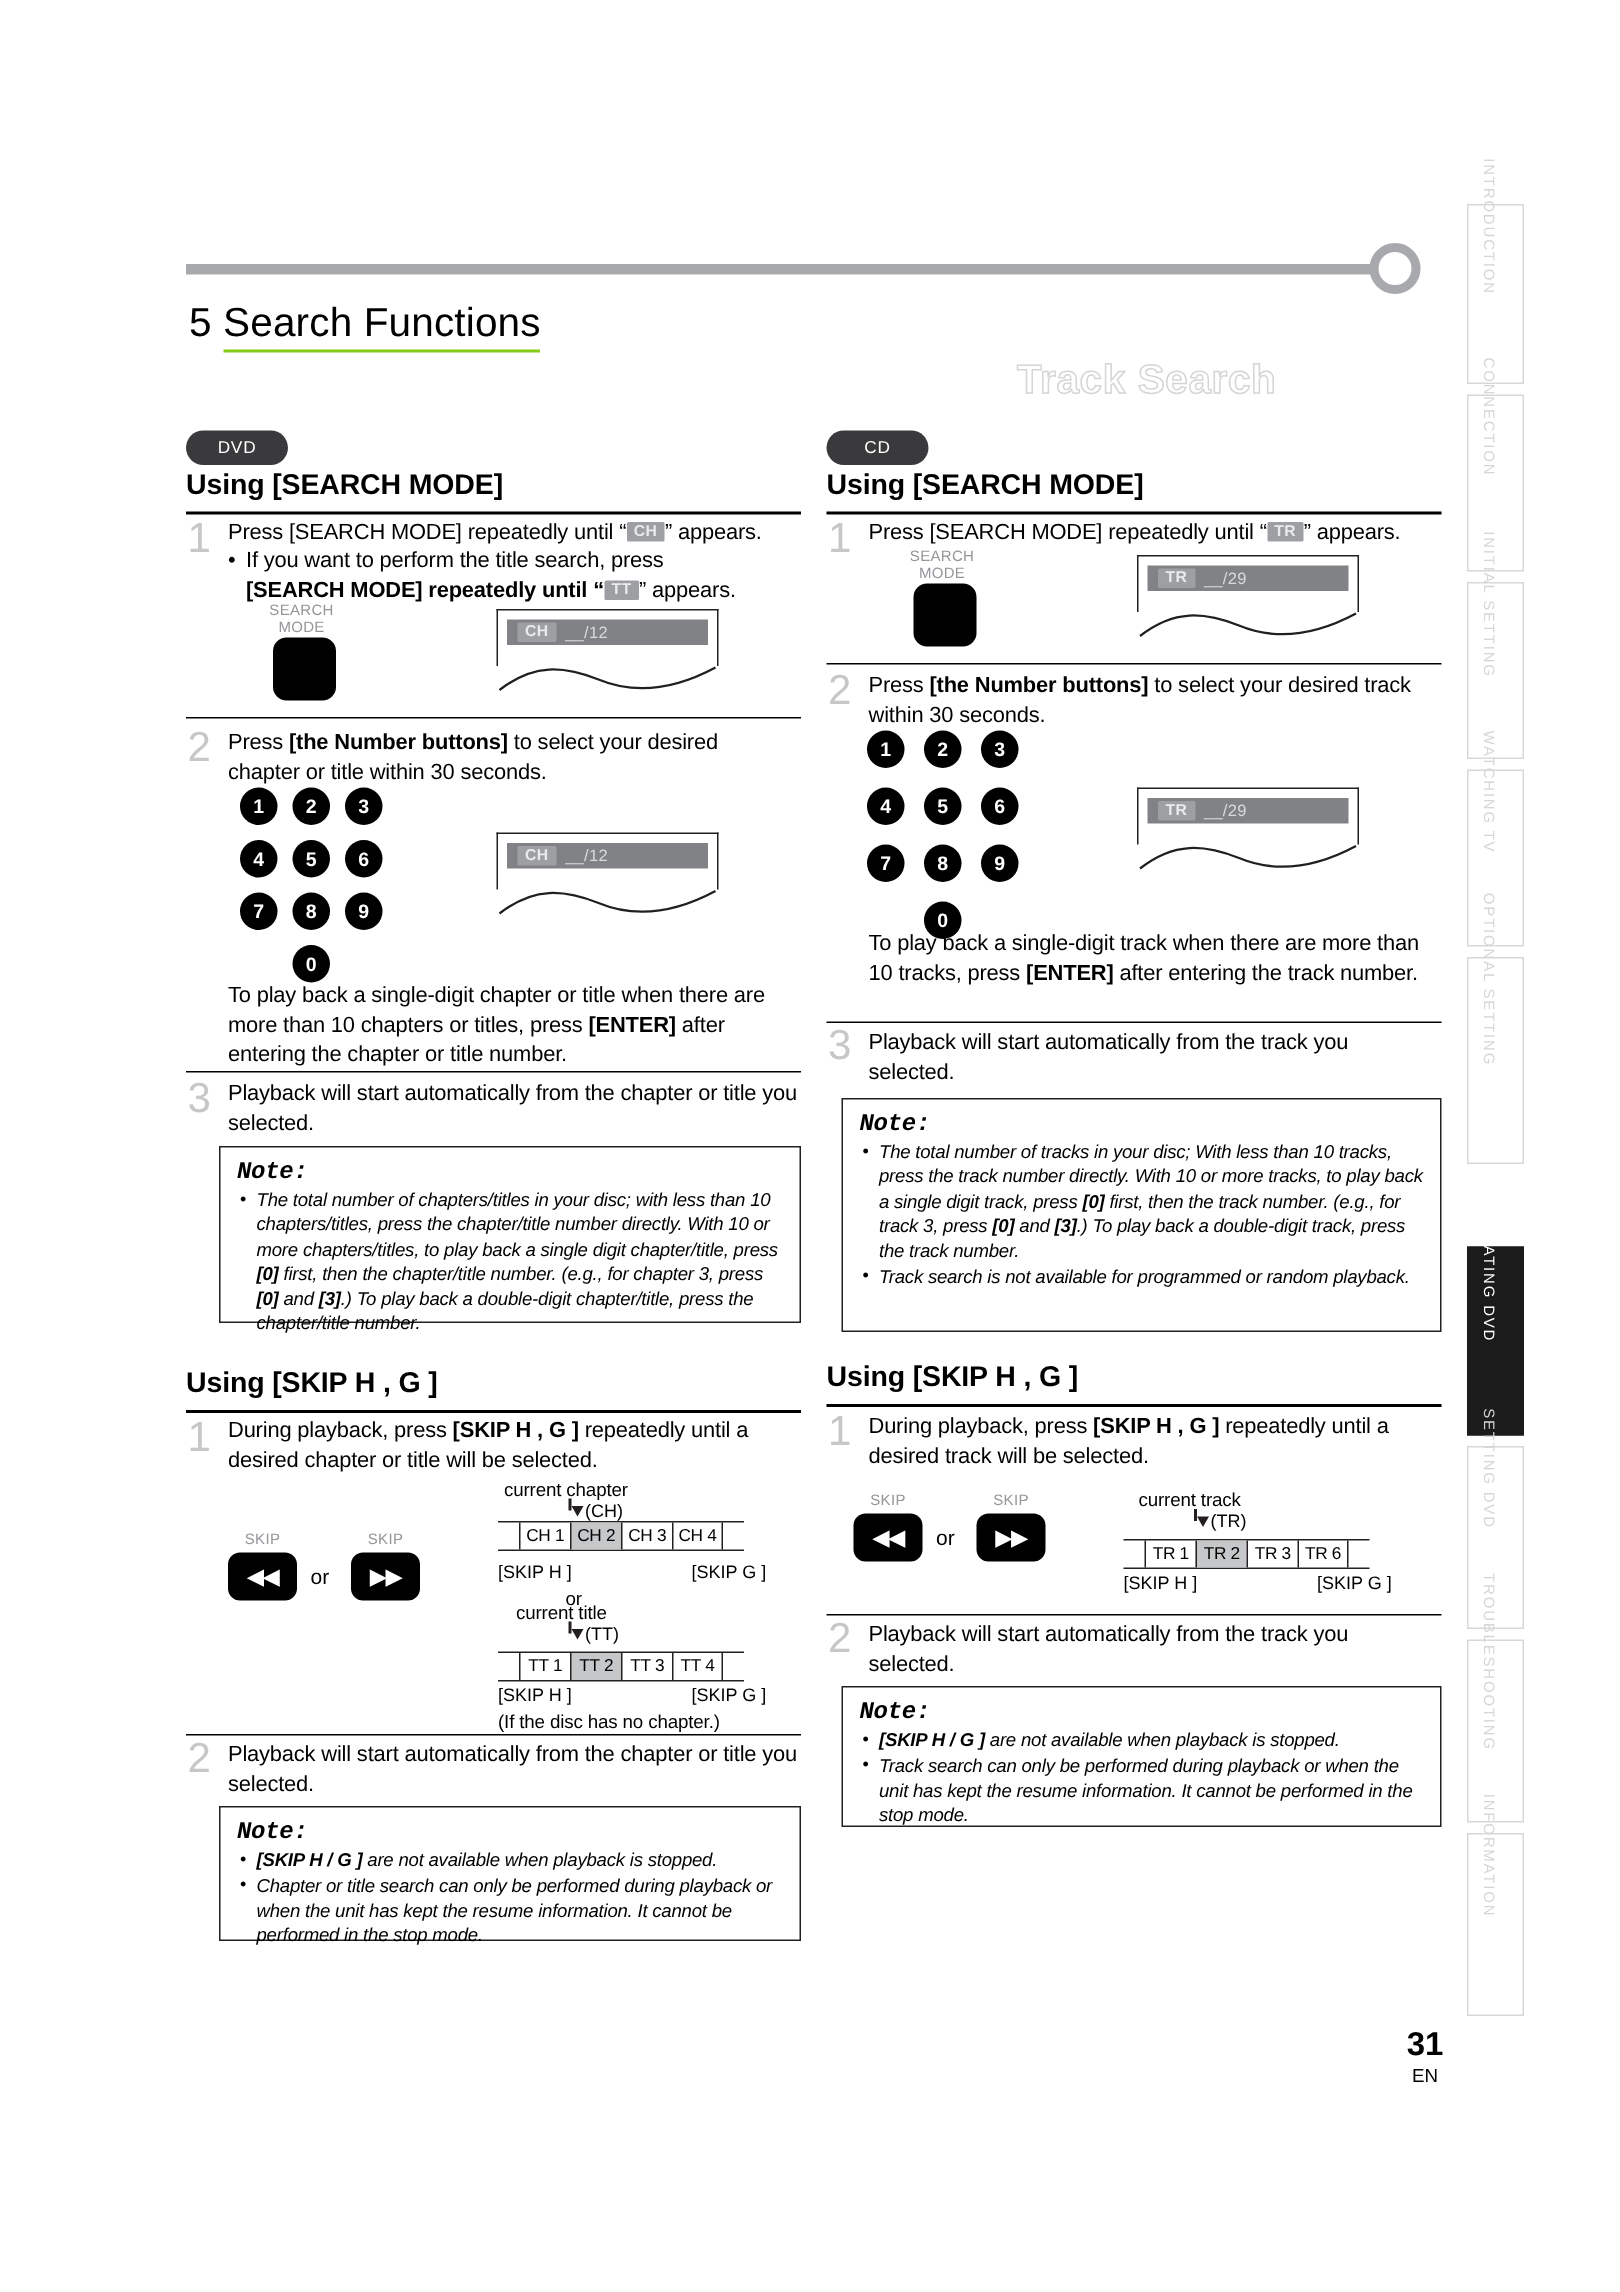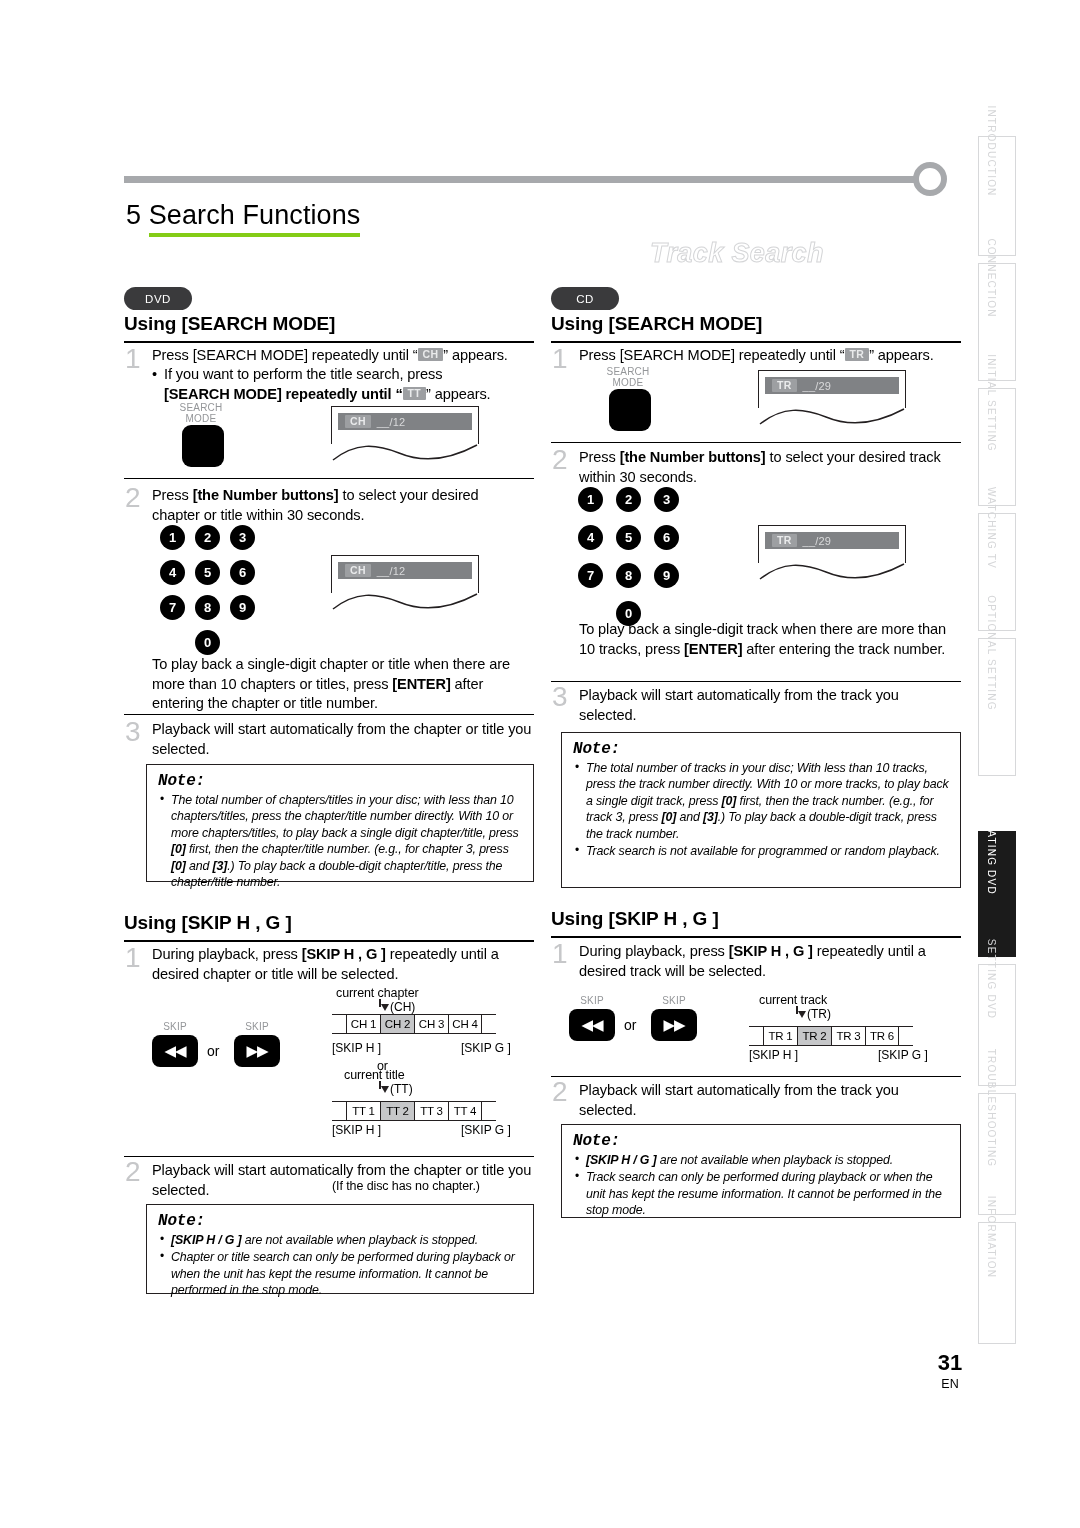--- a/index.html
+++ b/index.html
@@ -44,36 +44,36 @@
   .chap-title {
     position: absolute;
     left: 126px;
     top: 200px;
     font-size: 27px;
     font-weight: 400;
     letter-spacing: .1px;
     white-space: nowrap;
   }
   .chap-title .underline {
-    border-bottom: 4px solid #84cc16;
+    border-bottom: 2px solid #84cc16;
     padding-bottom: 3px;
   }
 
   
   .ghost {
     position: absolute;
     font-size: 27px;
     font-weight: 700;
     letter-spacing: .4px;
     color: transparent;
     -webkit-text-stroke: 1px #d4d5d7;
     white-space: nowrap;
   }
   #ghost-left  { left: 207px; top: 238px; }
-  #ghost-right { left: 650px; top: 238px; font-style: italic; }
+  #ghost-right { left: 678px; top: 238px; }
 
   
   .badge {
     position: absolute;
     height: 23px;
     width: 68px;
     border-radius: 12px;
     background: #3a3a3c;
     color: #fff;
     font-size: 11.5px;
@@ -474,21 +474,21 @@
       <div class="cells" style="left:208px; top:33px;">
         <div class="pad"></div>
         <div class="cell">TT 1</div>
         <div class="cell hl">TT 2</div>
         <div class="cell">TT 3</div>
         <div class="cell last">TT 4</div>
         <div class="pad"></div>
       </div>
       <div class="skipline" style="left:208px; top:55px;">[SKIP H ]</div>
       <div class="skipline" style="left:337px; top:55px;">[SKIP G ]</div>
-      <div class="subnote" style="left:208px; top:73px;margin-top:38px;">(If the disc has no chapter.)</div>
+      <div class="subnote" style="left:208px; top:73px;">(If the disc has no chapter.)</div>
     </div>
 
     <div class="hr-thin" style="left:0; top:1156px; width:410px;"></div>
 
     <div class="stepnum" style="left:1px; top:1158px;">2</div>
     <div class="steptext" style="left:28px; top:1161px; width:380px;">Playback will start automatically from the chapter or title you selected.</div>
 
     <div class="notebox" style="left:22px; top:1204px; width:388px; height:90px;">
       <div class="note-h">Note:</div>
       <ul>

